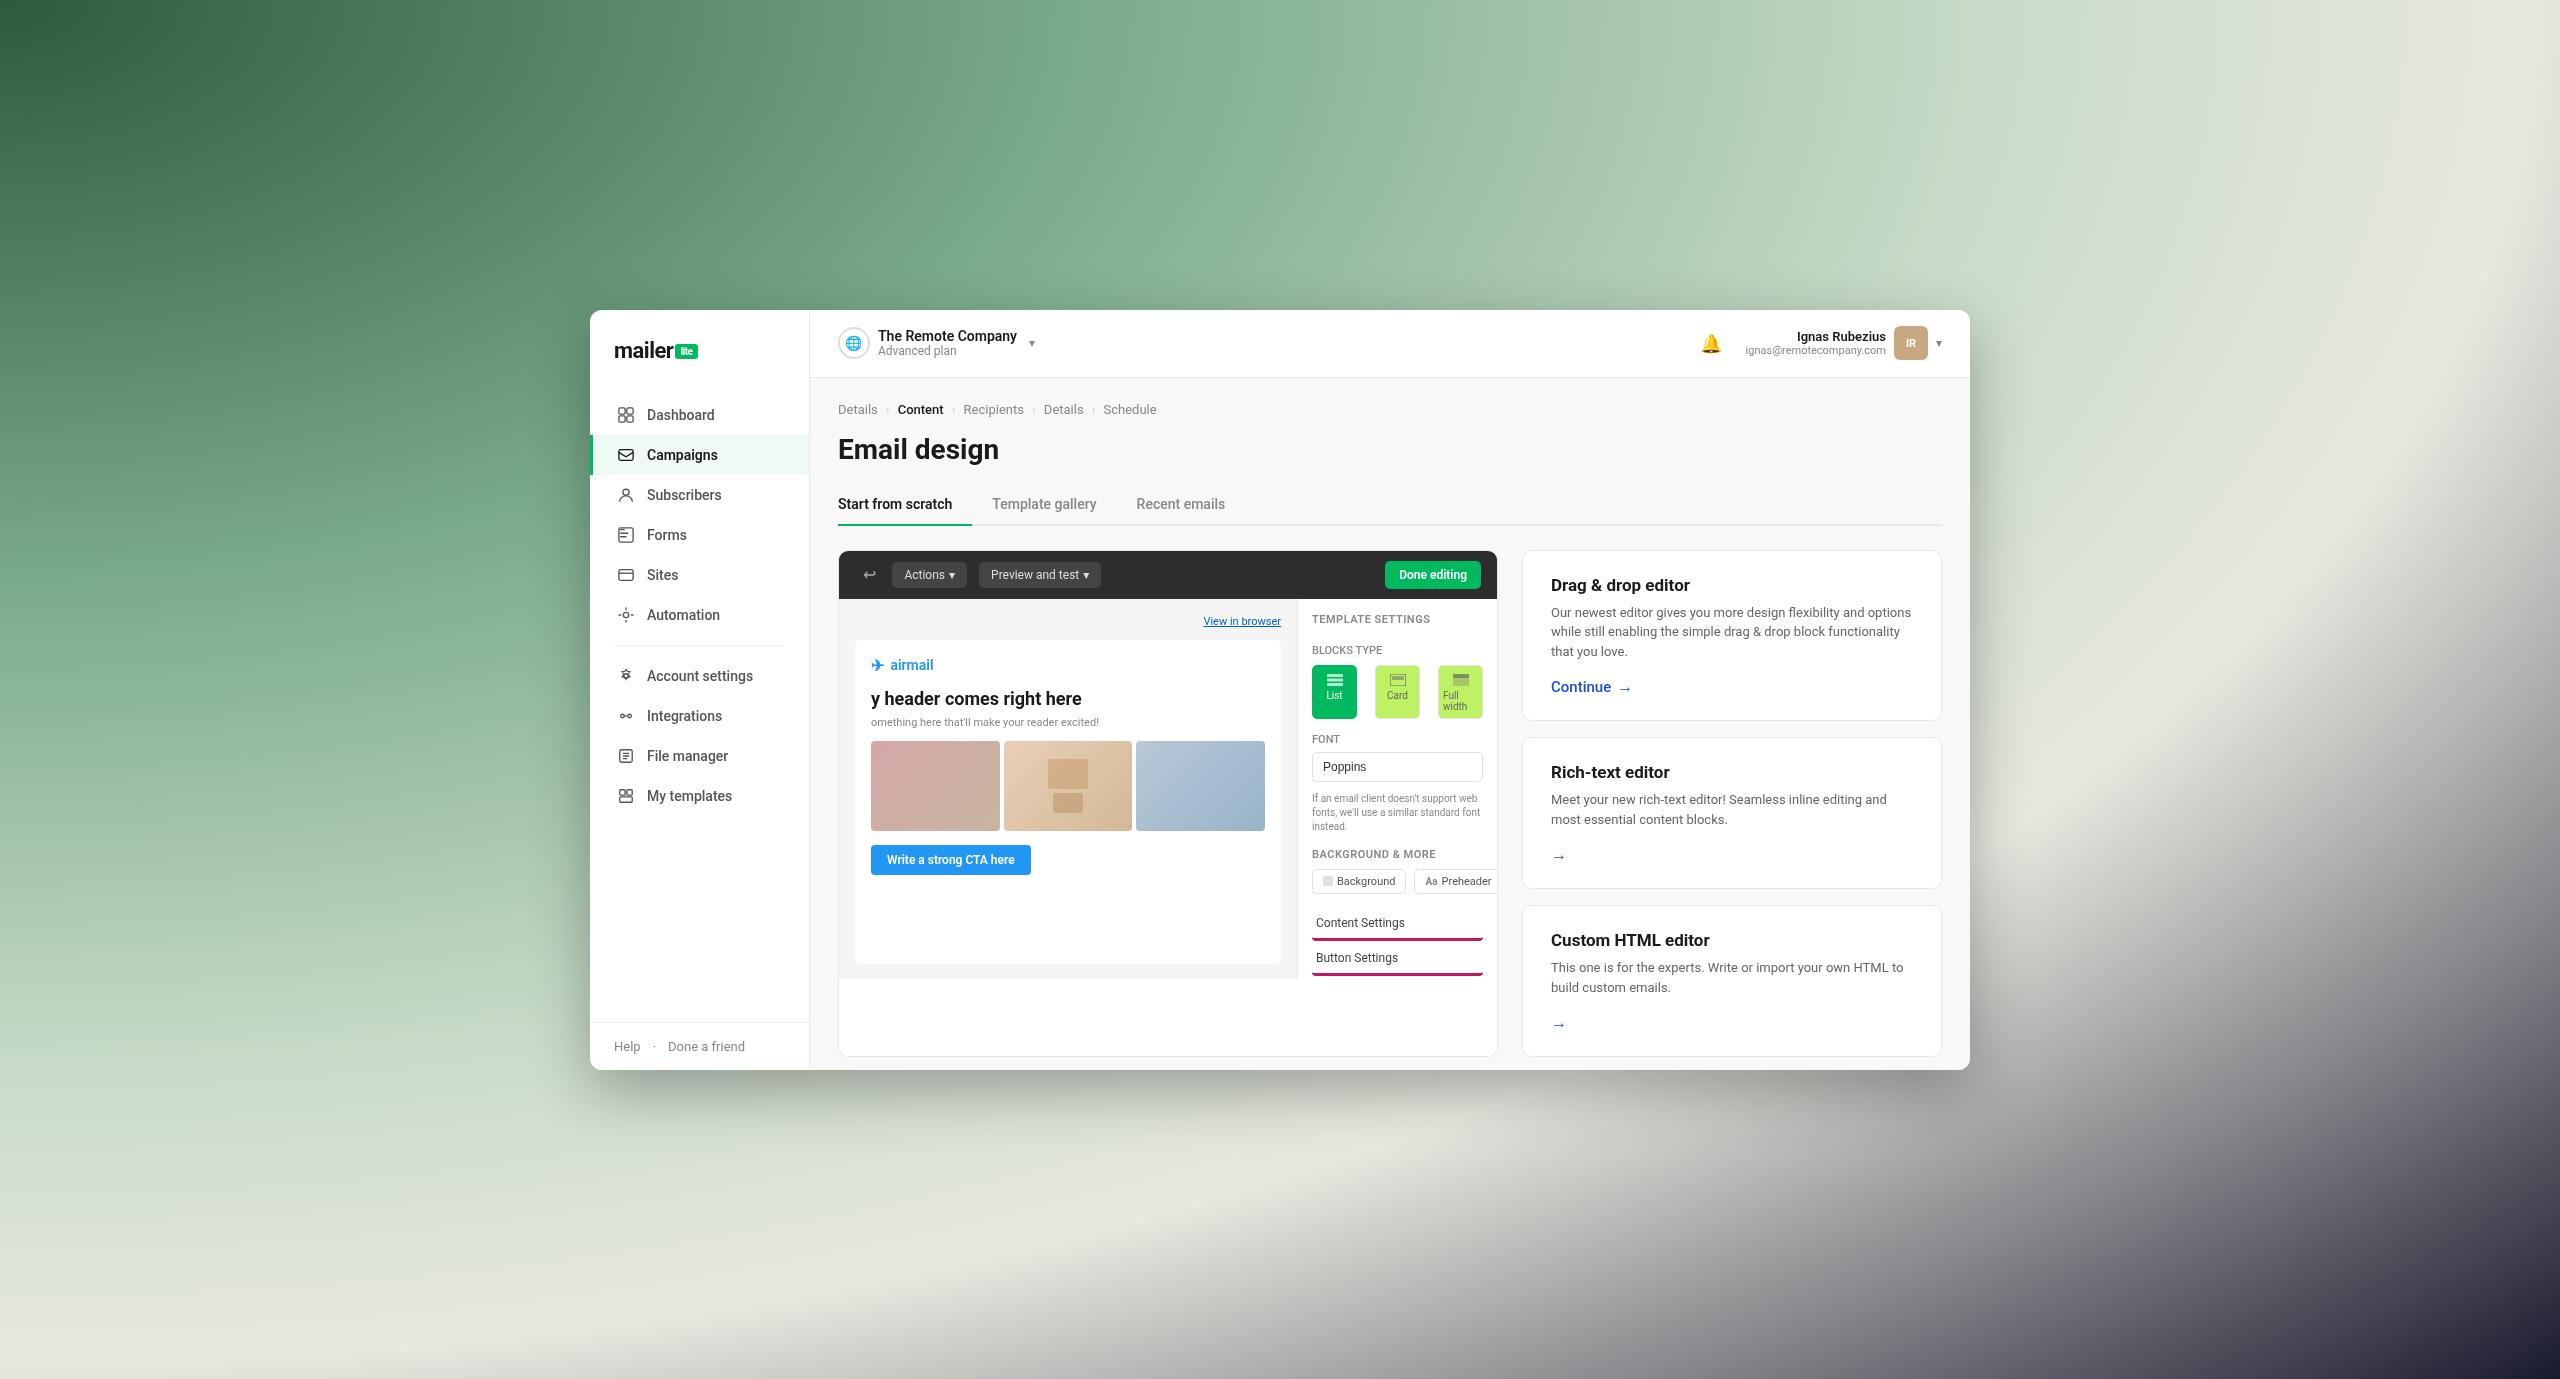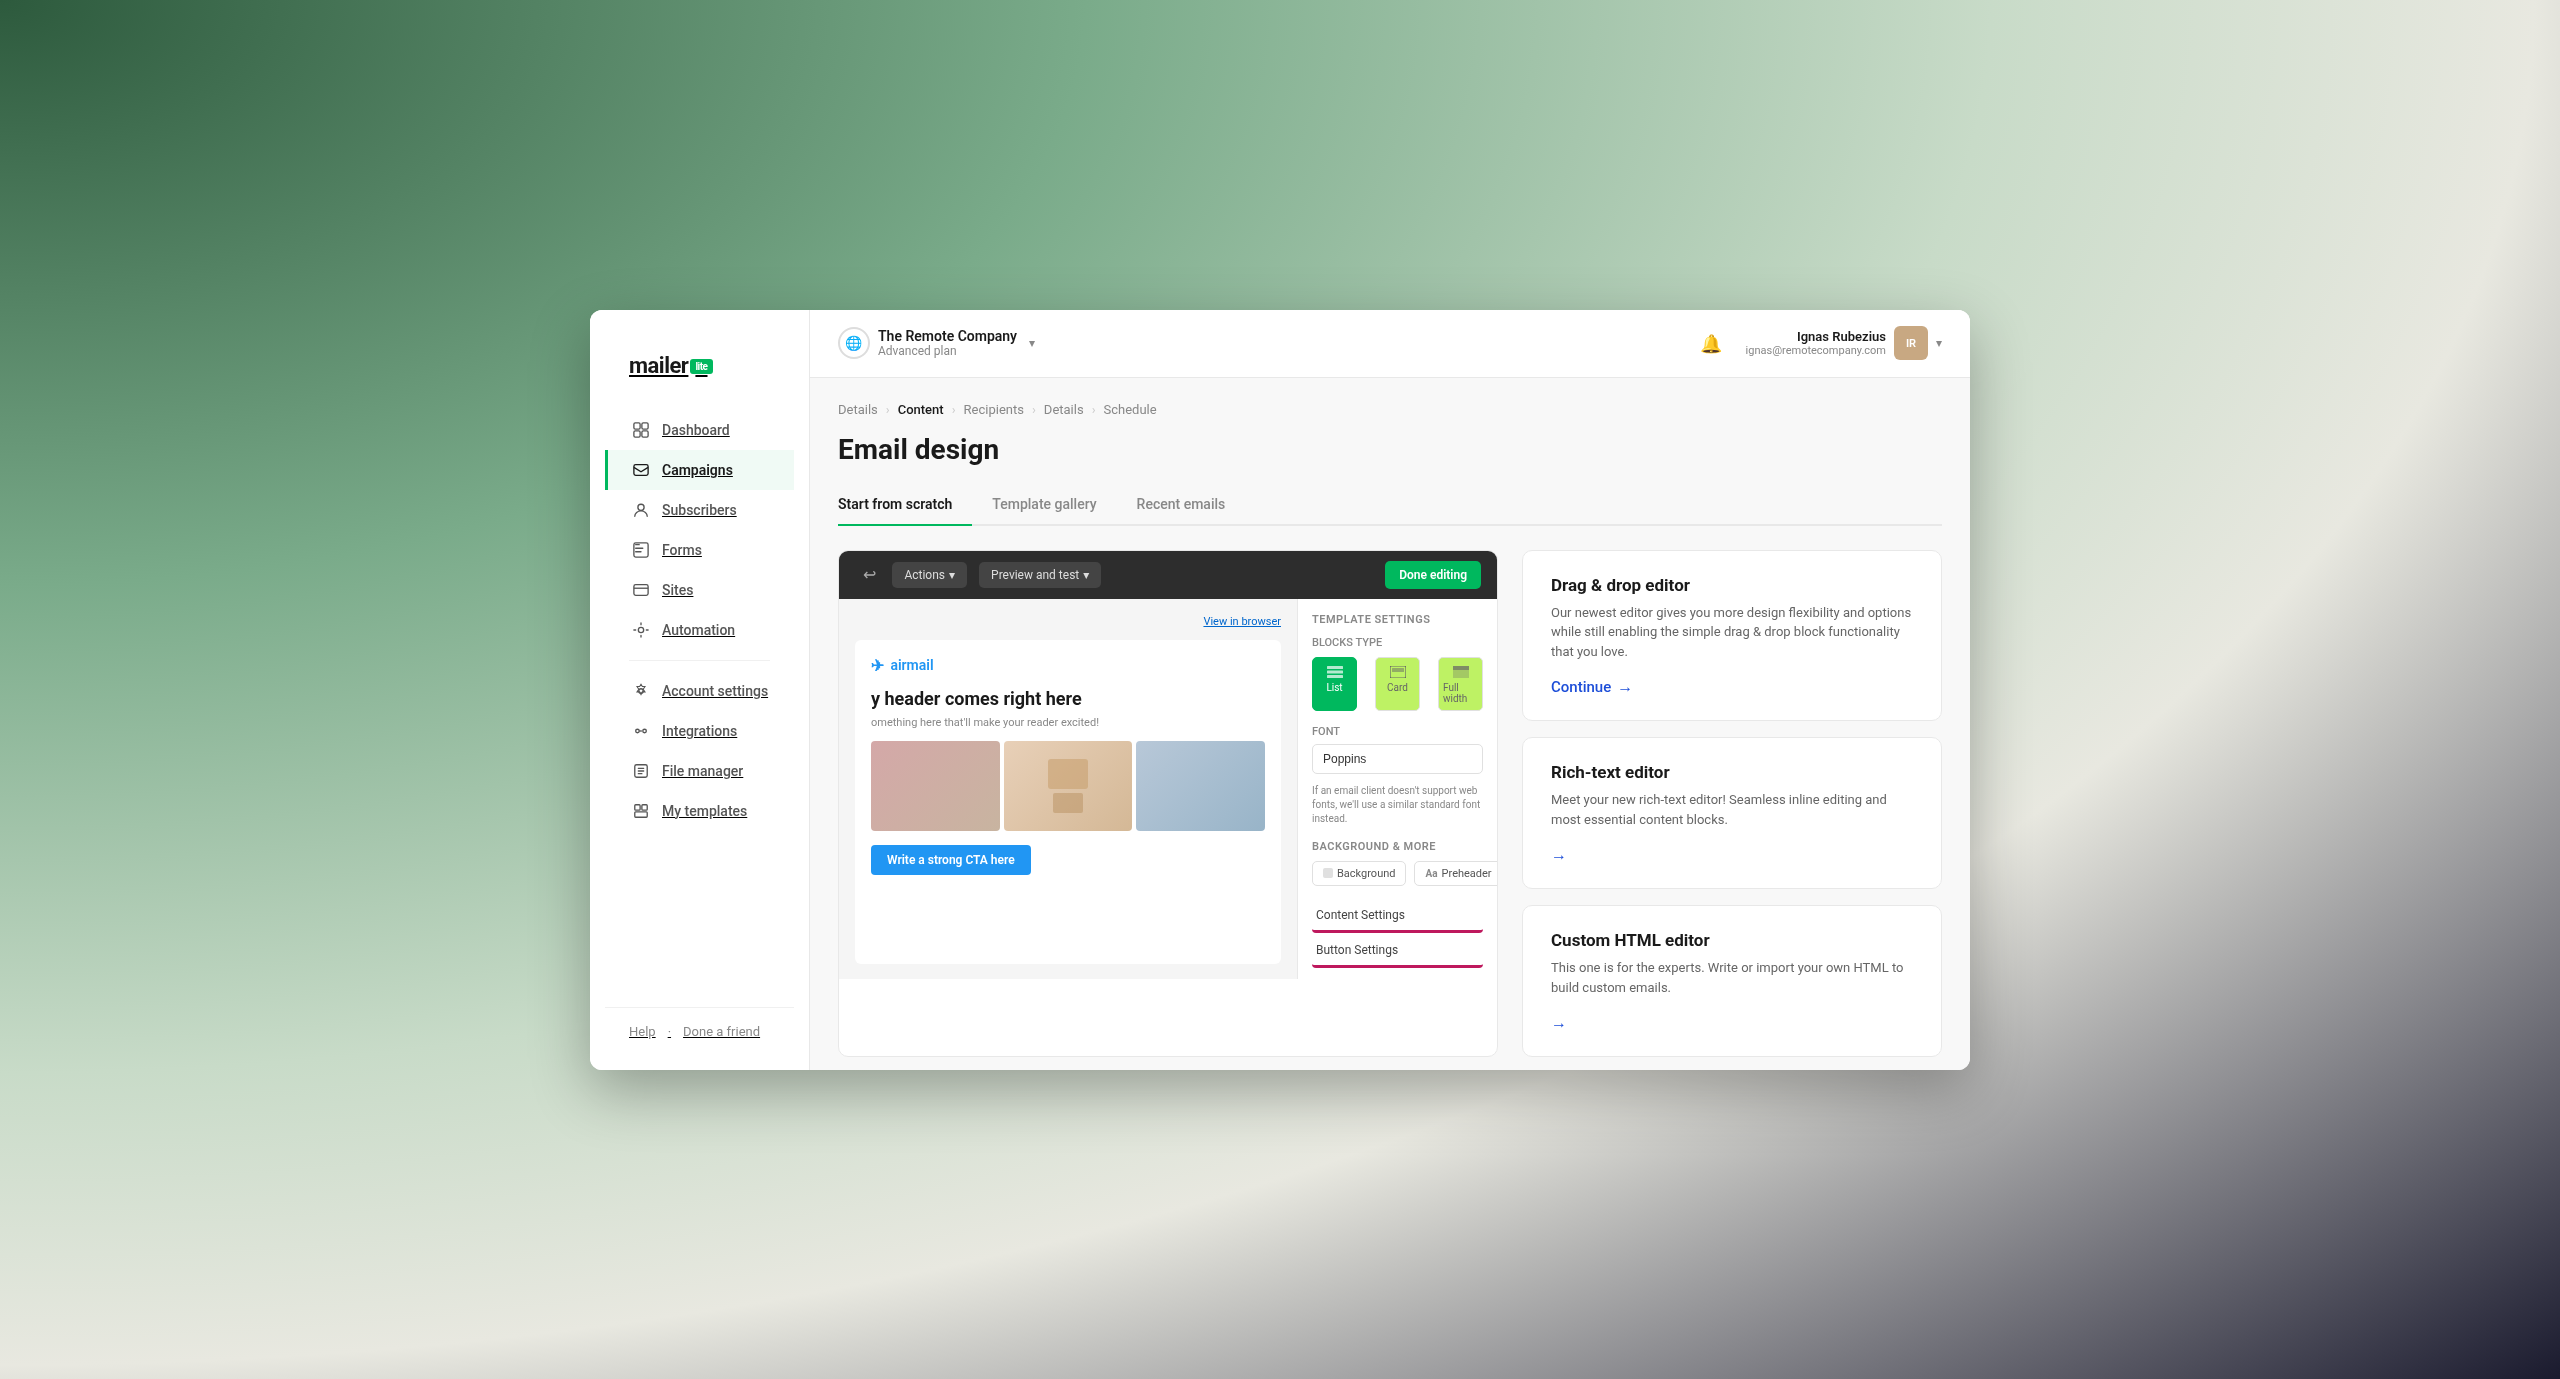--- a/index.html
+++ b/index.html
@@ -21,22 +21,21 @@
       overflow: hidden;
     }
     
     .sidebar {
       width: 220px;
       min-width: 220px;
       background: #fff;
       border-right: 1px solid #e8e8e8;
       display: flex;
       flex-direction: column;
-      padding: 15px;
-      text-decoration: underline;
+      padding: 0;
     }
     .sidebar-logo {
       padding: 28px 24px 24px;
       display: flex;
       align-items: center;
     }
     .logo-text {
       font-size: 22px;
       font-weight: 700;
       color: #1a1a1a;
@@ -382,21 +381,21 @@
       border-left: 1px solid #e8e8e8;
       padding: 14px;
       overflow-y: auto;
     }
     .panel-section-title {
       font-size: 11px;
       font-weight: 600;
       color: #888;
       text-transform: uppercase;
       letter-spacing: 0.5px;
-      margin-bottom: 10px;
+      margin-bottom: 18px;
     }
     .blocks-type-label {
       font-size: 11px;
       color: #888;
       margin-bottom: 8px;
       font-weight: 500;
     }
     .block-type-buttons {
       display: flex;
       gap: 18px;

